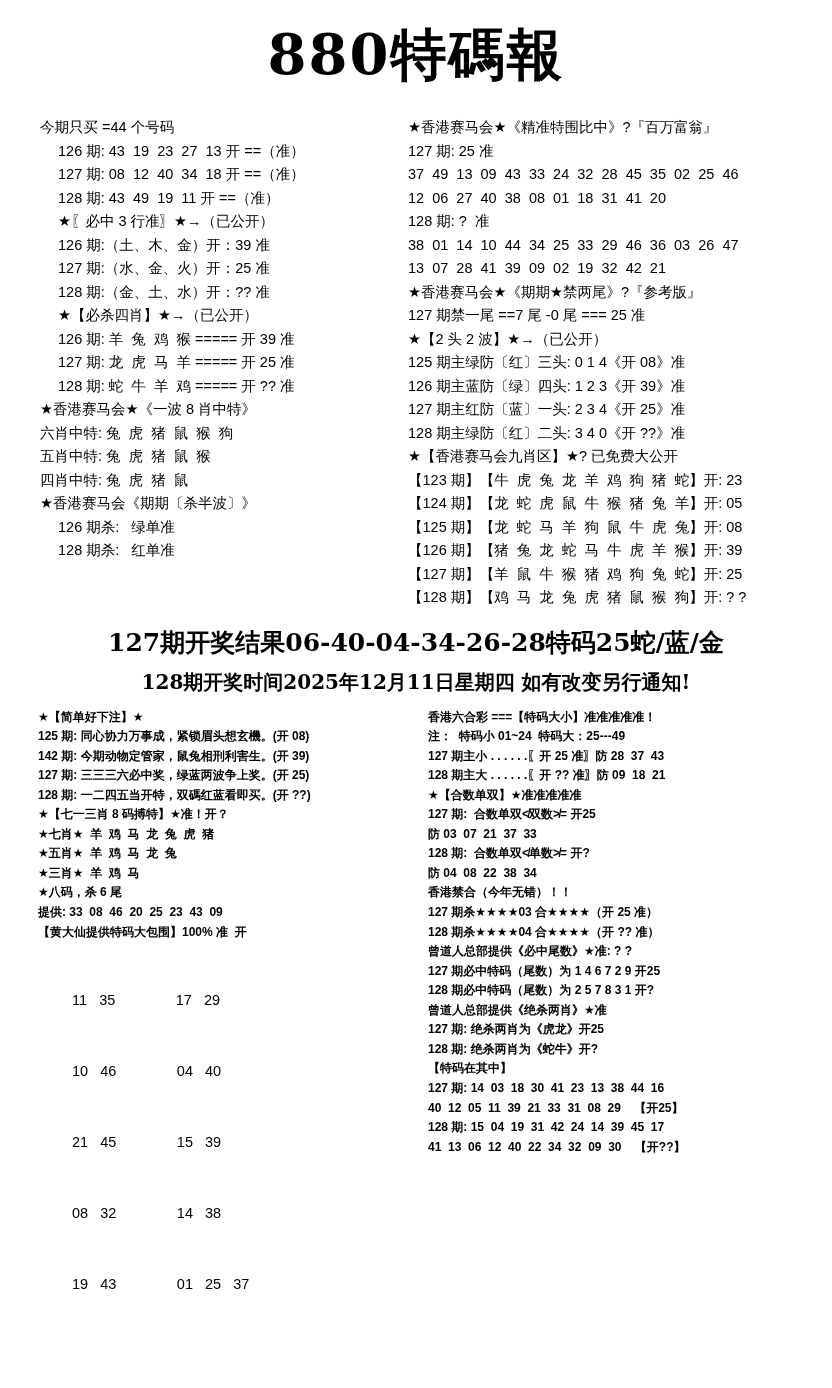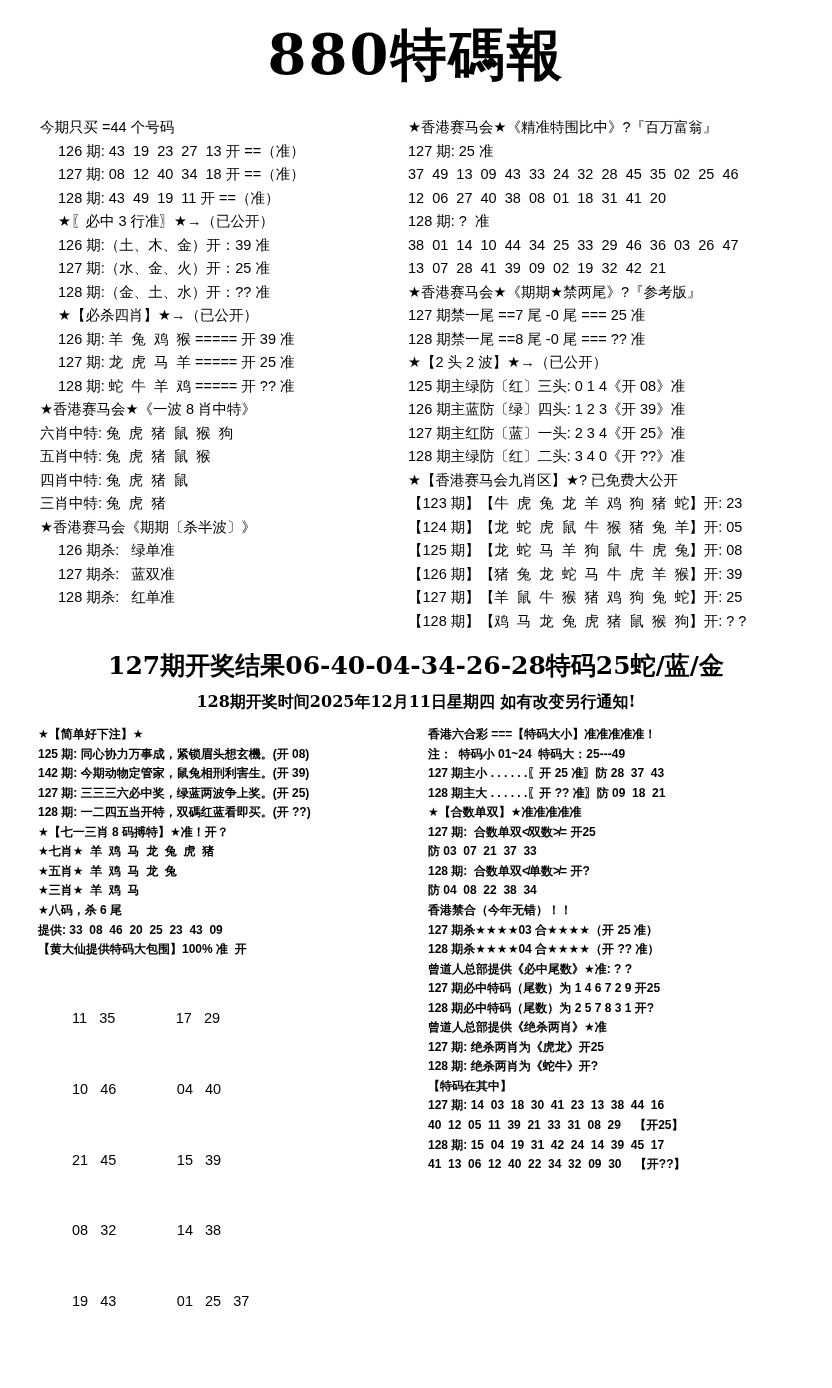--- a/index.html
+++ b/index.html
@@ -57,21 +57,21 @@
   .bandline {
     font-family: "DejaVu Serif", "Liberation Serif", serif;
     font-weight: bold;
     text-align: center;
   }
   .result1 {
     font-size: 25px;
     margin-top: 16px;
   }
   .result2 {
-    font-size: 16px;
+    font-size: 20px;
     margin-top: 10px;
     margin-bottom: 6px;
   }
   .cols2 {
     display: flex;
     margin-top: 12px;
     padding: 0 14px 0 38px;
     box-sizing: border-box;
   }
   .c2l {
@@ -113,37 +113,34 @@
       <div class="ln ind">127 期:（水、金、火）开：25 准</div>
       <div class="ln ind">128 期:（金、土、水）开：?? 准</div>
       <div class="ln ind">★【必杀四肖】★→（已公开）</div>
       <div class="ln ind">126 期: 羊  兔  鸡  猴 ===== 开 39 准</div>
       <div class="ln ind">127 期: 龙  虎  马  羊 ===== 开 25 准</div>
       <div class="ln ind">128 期: 蛇  牛  羊  鸡 ===== 开 ?? 准</div>
       <div class="ln">★香港赛马会★《一波 8 肖中特》</div>
       <div class="ln">六肖中特: 兔  虎  猪  鼠  猴  狗</div>
       <div class="ln">五肖中特: 兔  虎  猪  鼠  猴</div>
       <div class="ln">四肖中特: 兔  虎  猪  鼠</div>
-      <div class="ln">三肖中特: 兔  虎  猪</div>
       <div class="ln">★香港赛马会《期期〔杀半波〕》</div>
       <div class="ln ind">126 期杀:   绿单准</div>
-      <div class="ln ind">127 期杀:   蓝双准</div>
       <div class="ln ind">128 期杀:   红单准</div>
     </div>
     <div class="col-right">
       <div class="ln">★香港赛马会★《精准特围比中》?『百万富翁』</div>
       <div class="ln">127 期: 25 准</div>
       <div class="ln">37  49  13  09  43  33  24  32  28  45  35  02  25  46</div>
       <div class="ln">12  06  27  40  38  08  01  18  31  41  20</div>
       <div class="ln">128 期: ?  准</div>
       <div class="ln">38  01  14  10  44  34  25  33  29  46  36  03  26  47</div>
       <div class="ln">13  07  28  41  39  09  02  19  32  42  21</div>
       <div class="ln">★香港赛马会★《期期★禁两尾》?『参考版』</div>
       <div class="ln">127 期禁一尾 ==7 尾 -0 尾 === 25 准</div>
-      <div class="ln">128 期禁一尾 ==8 尾 -0 尾 === ?? 准</div>
       <div class="ln">★【2 头 2 波】★→（已公开）</div>
       <div class="ln">125 期主绿防〔红〕三头: 0 1 4《开 08》准</div>
       <div class="ln">126 期主蓝防〔绿〕四头: 1 2 3《开 39》准</div>
       <div class="ln">127 期主红防〔蓝〕一头: 2 3 4《开 25》准</div>
       <div class="ln">128 期主绿防〔红〕二头: 3 4 0《开 ??》准</div>
       <div class="ln">★【香港赛马会九肖区】★? 已免费大公开</div>
       <div class="ln">【123 期】【牛  虎  兔  龙  羊  鸡  狗  猪  蛇】开: 23</div>
       <div class="ln">【124 期】【龙  蛇  虎  鼠  牛  猴  猪  兔  羊】开: 05</div>
       <div class="ln">【125 期】【龙  蛇  马  羊  狗  鼠  牛  虎  兔】开: 08</div>
       <div class="ln">【126 期】【猪  兔  龙  蛇  马  牛  虎  羊  猴】开: 39</div>

